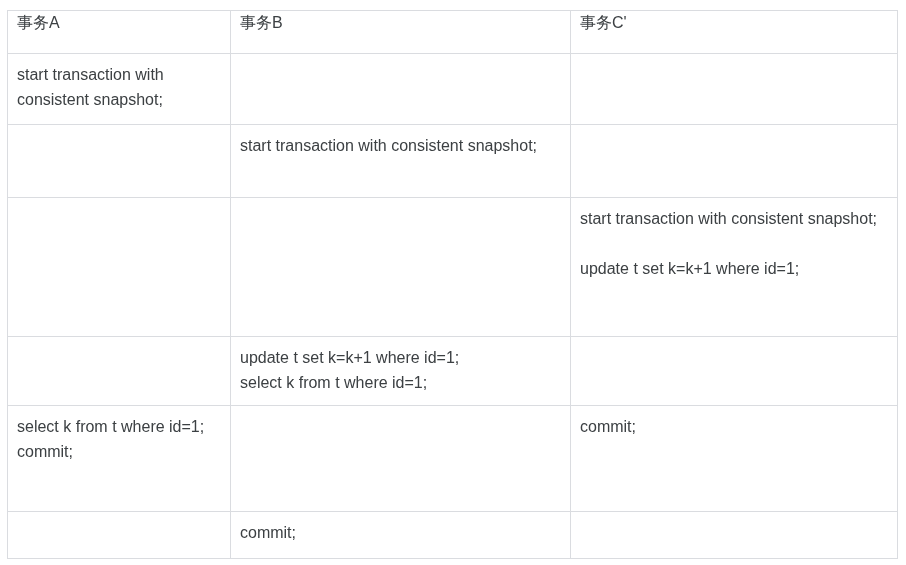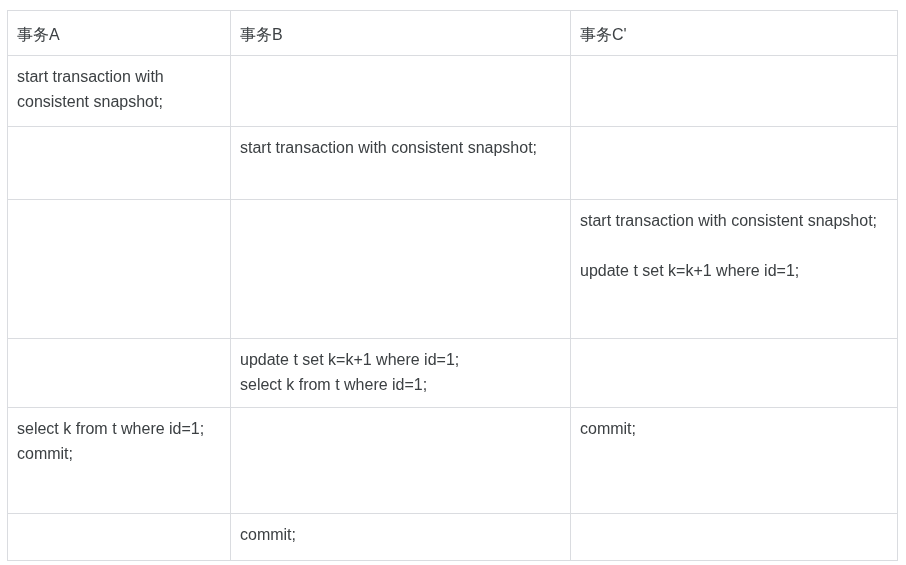--- a/index.html
+++ b/index.html
@@ -42,21 +42,21 @@
     color: #3c4043;
     font-size: 16px;
     line-height: 1.56;
     padding: 9px 9px 9px 9px;
     box-sizing: border-box;
     overflow: hidden;
   }
 
   table.txn-table thead th {
     height: 43px;
-    padding-top: 12px;
+    padding-top: 0;
     padding-bottom: 7px;
   }
 
   .cell-text {
     display: block;
     white-space: pre-wrap;
     word-break: normal;
   }
 
   .cell-text.blank { min-height: 1px; }

